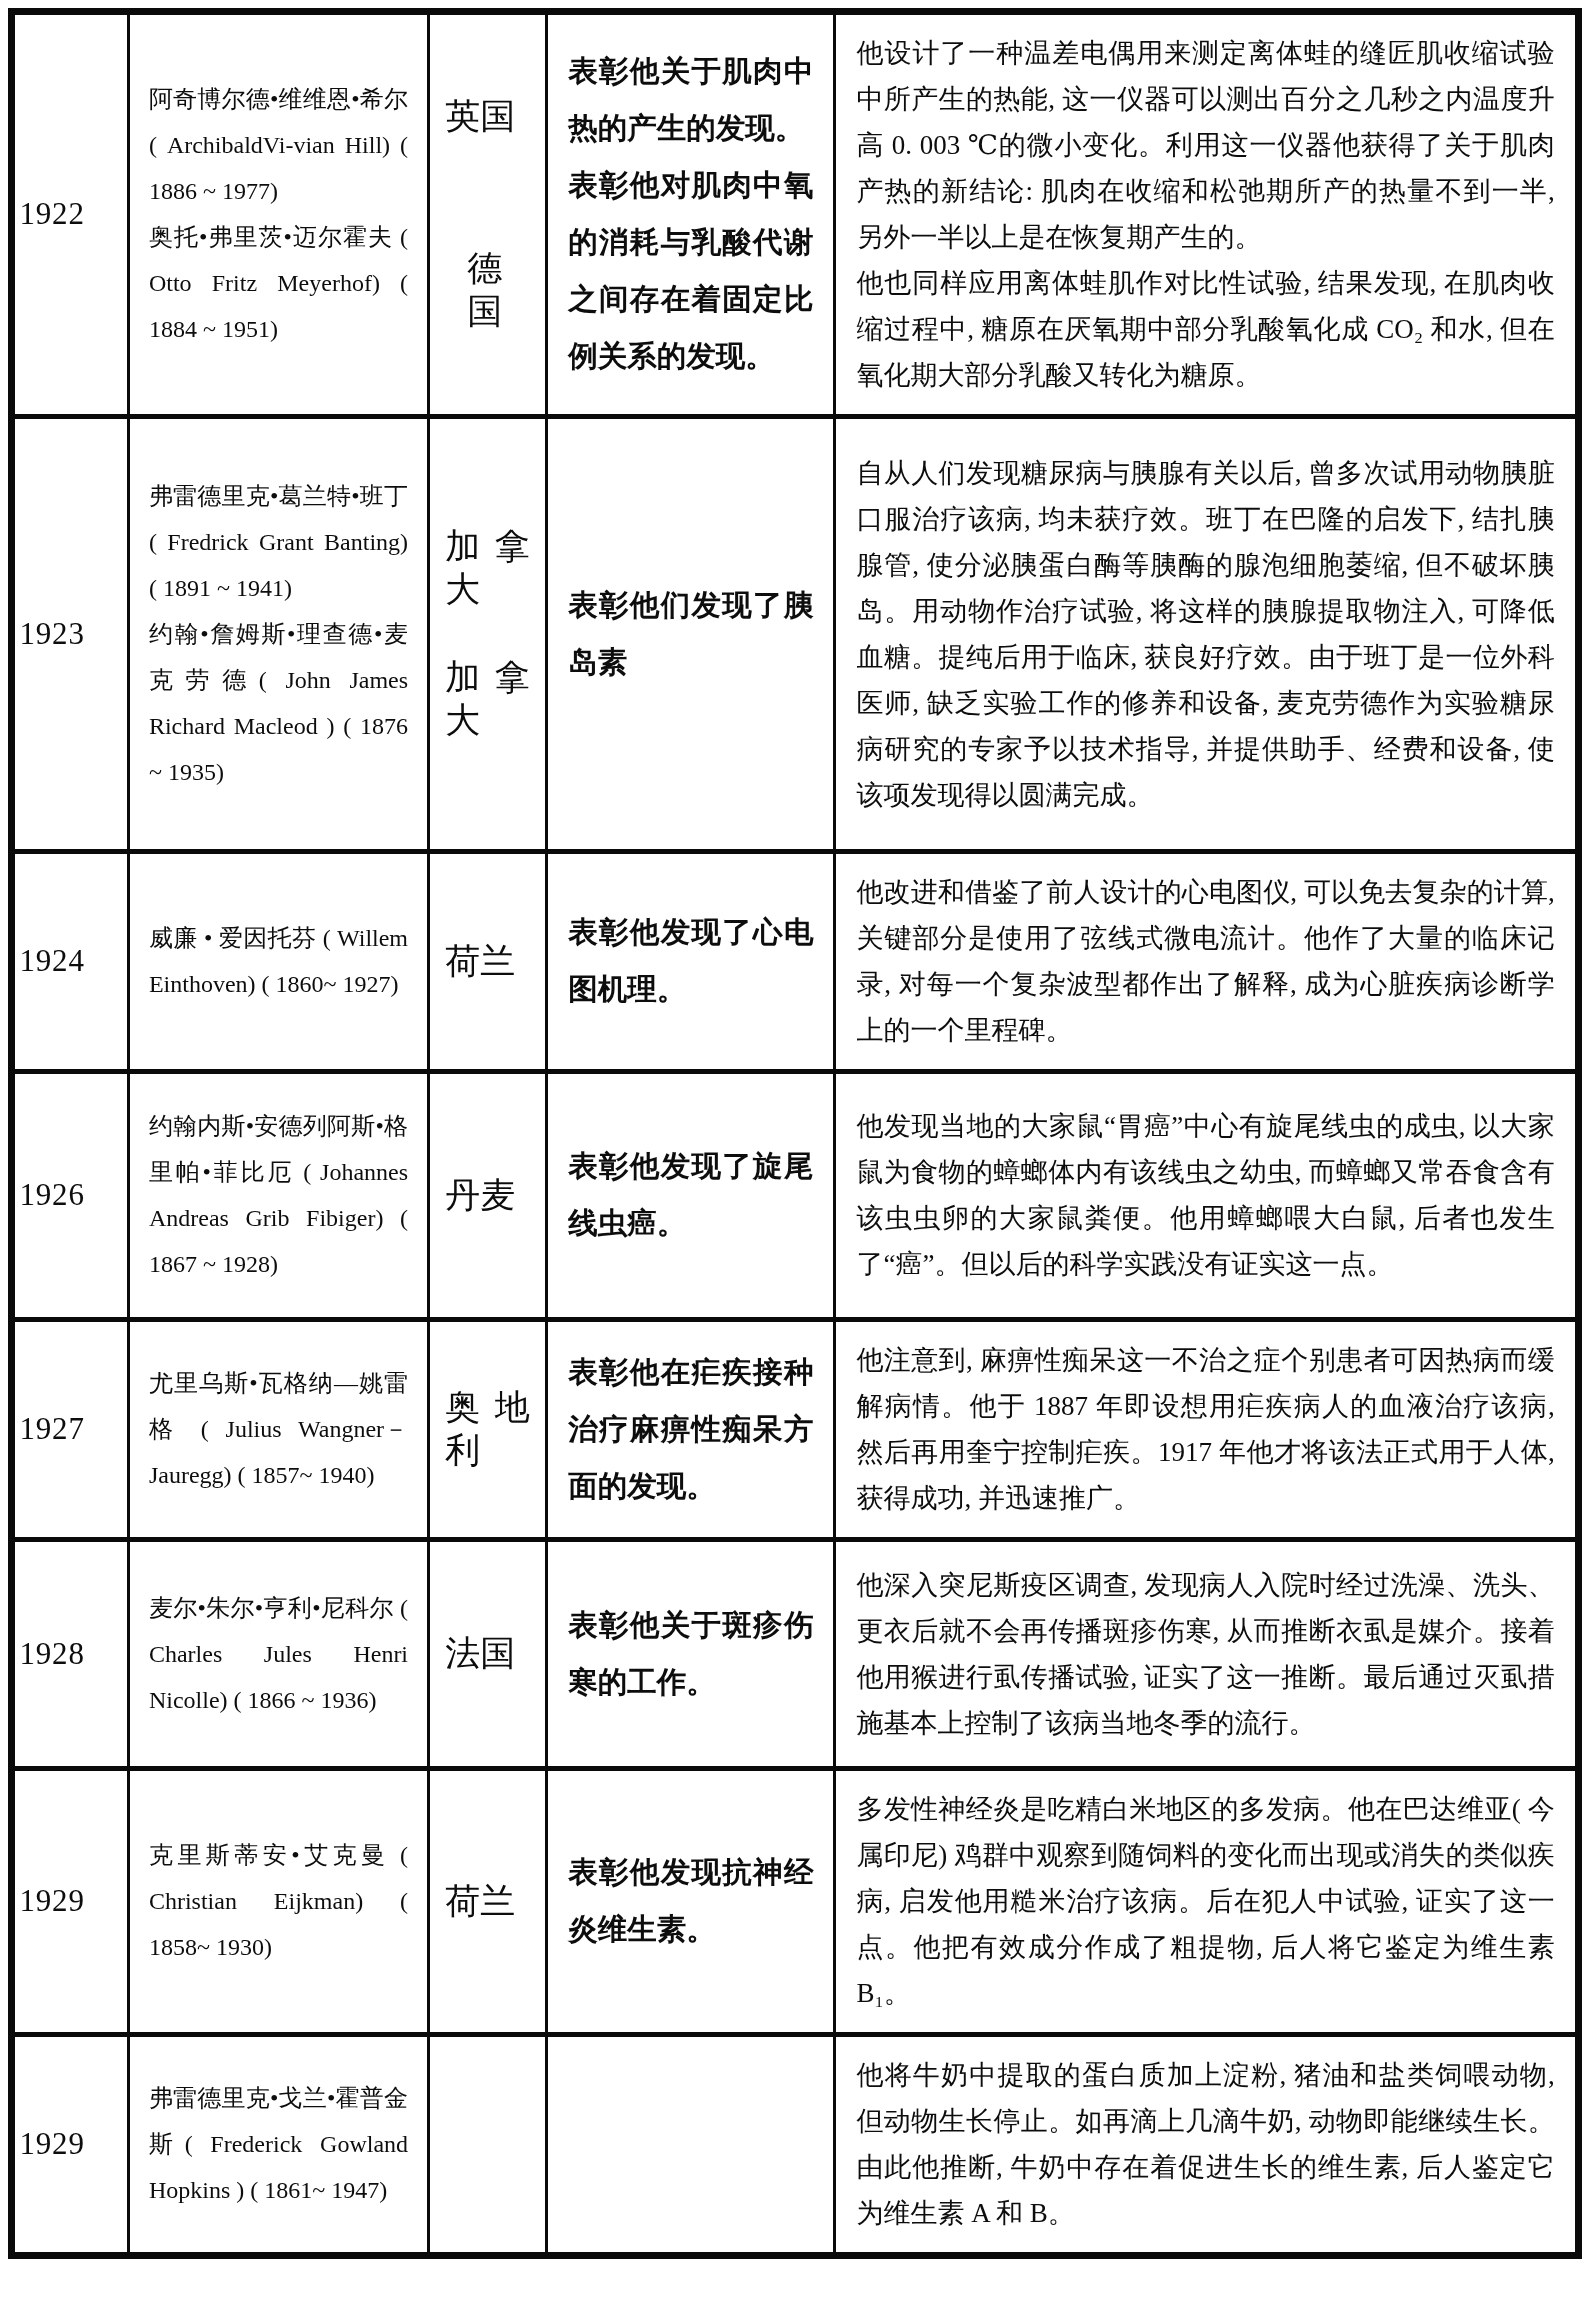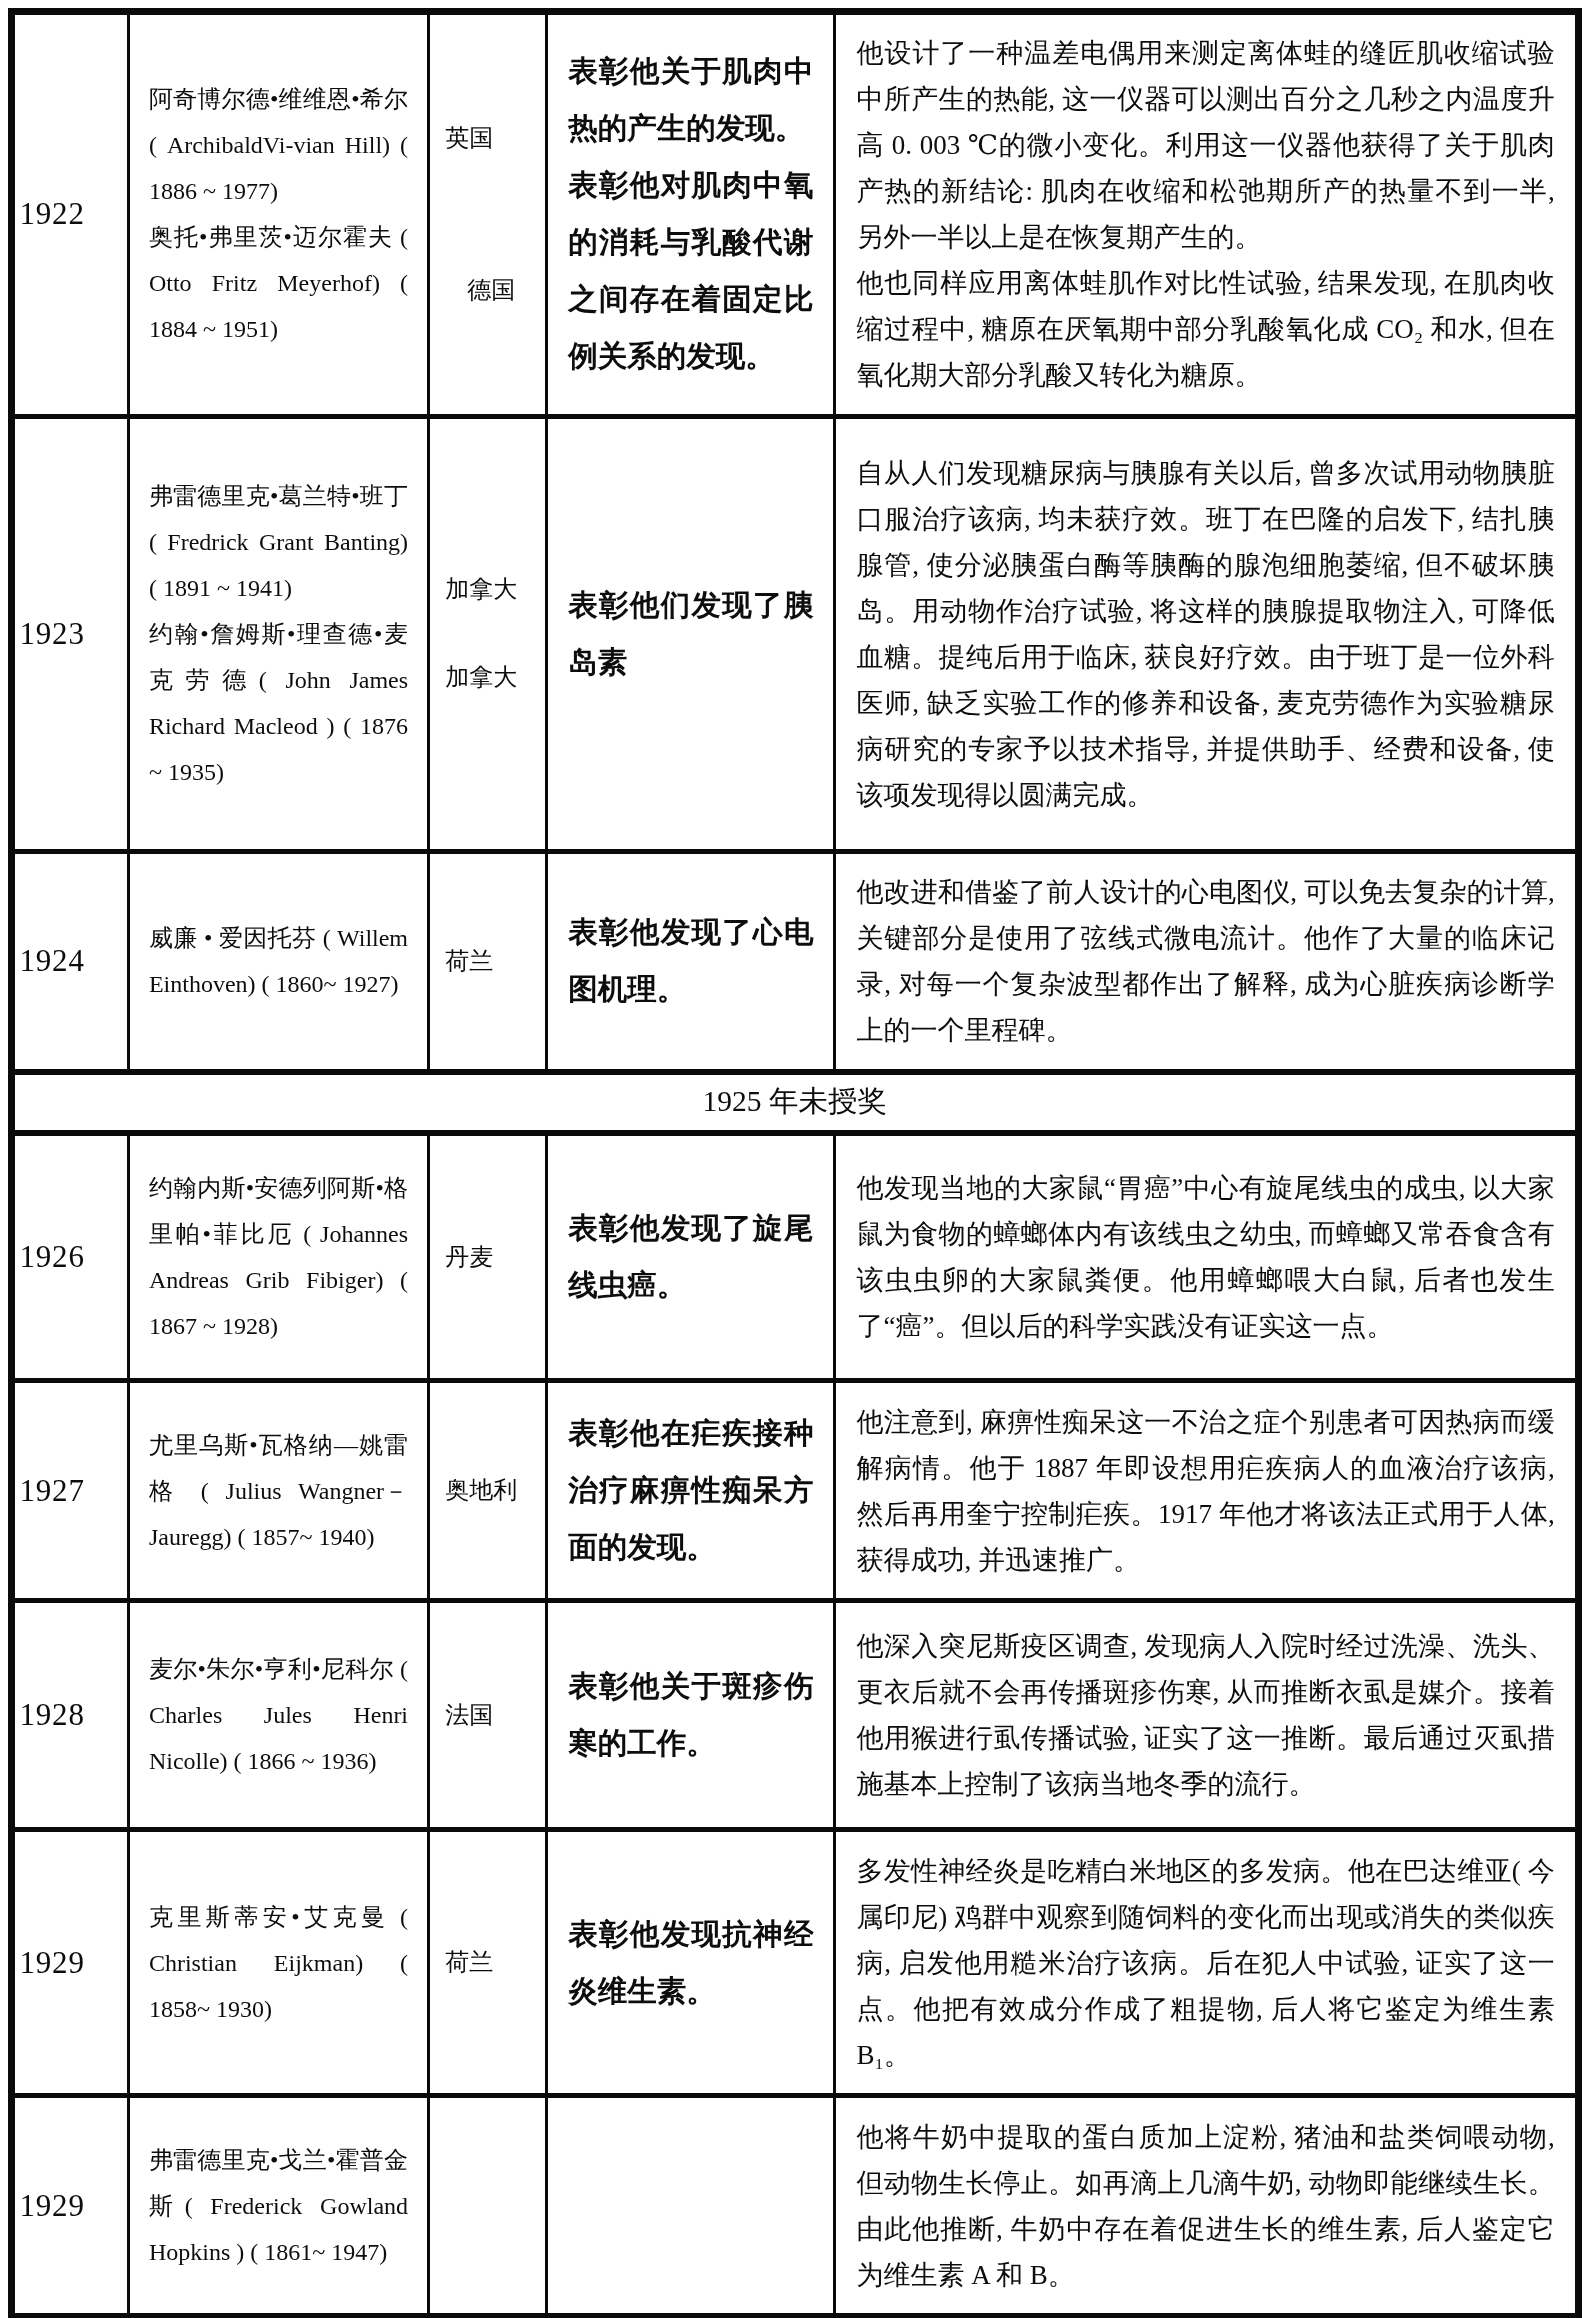--- a/index.html
+++ b/index.html
@@ -51,21 +51,21 @@
     font-size: 31px;
     letter-spacing: 0.8px;
     padding: 7.8px 4.7px;
   }
   td.c-name { font-size: 24px; padding: 14px 18.6px; }
   td.c-name .para {
     text-align: justify;
     line-height: 46px;
   }
   td.c-nat {
-    font-size: 24px;
+    font-size: 35px;
     padding: 7.8px 15.5px;
   }
   td.c-nat .nat {
     text-align: justify;
     line-height: 43px;
   }
   td.c-nat .nat.gap    { margin-top: 109px; margin-left: 22px; }
   td.c-nat .nat.gap-sm { margin-top: 45px; }
   td.c-cit { font-size: 29.5px; padding: 14px 20px; }
   td.c-cit .para {
@@ -151,23 +151,20 @@
         <div class="nat">荷兰</div>
       </td>
       <td class="c-cit">
         <div class="para">表彰他发现了心电图机理。</div>
       </td>
       <td class="c-desc">
         <div class="para">他改进和借鉴了前人设计的心电图仪, 可以免去复杂的计算, 关键部分是使用了弦线式微电流计。他作了大量的临床记录, 对每一个复杂波型都作出了解释, 成为心脏疾病诊断学上的一个里程碑。</div>
       </td>
     </tr>
 
-    <tr class="banner-row" style="height:61px;">
-      <td class="banner" colspan="5">1925 年未授奖</td>
-    </tr>
 
     <tr style="height:248px;">
       <td class="c-year">1926</td>
       <td class="c-name">
         <div class="para">约翰内斯•安德列阿斯•格里帕•菲比厄 ( Johannes Andreas Grib Fibiger) ( 1867 ~ 1928)</div>
       </td>
       <td class="c-nat">
         <div class="nat">丹麦</div>
       </td>
       <td class="c-cit">

